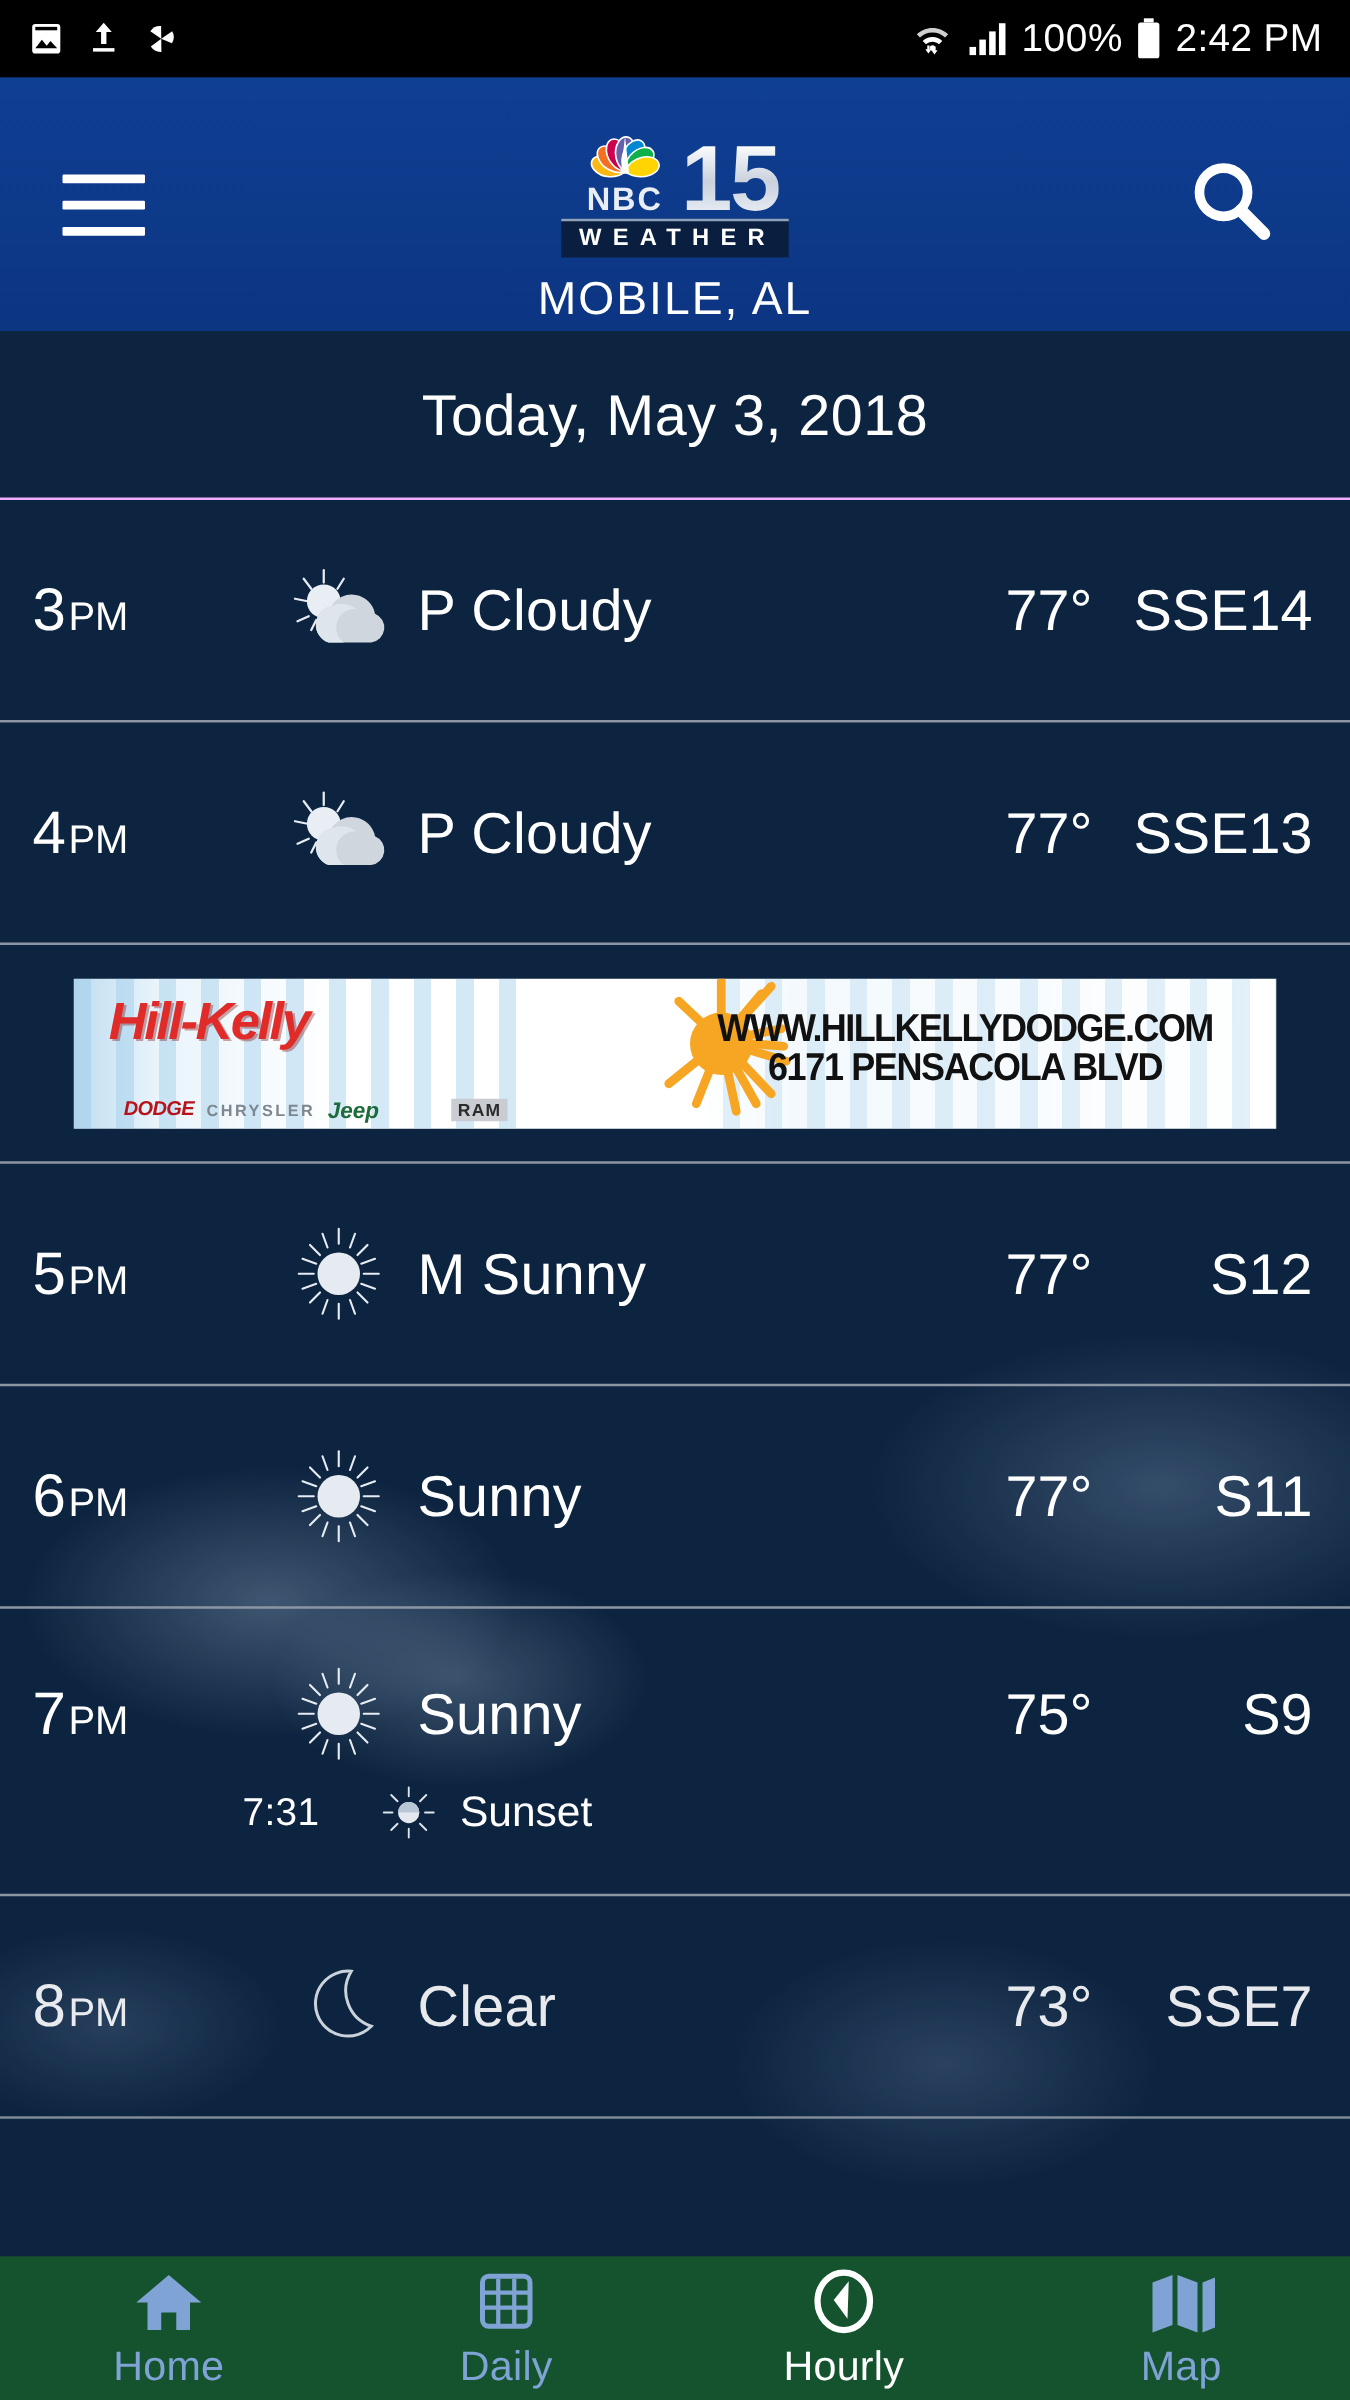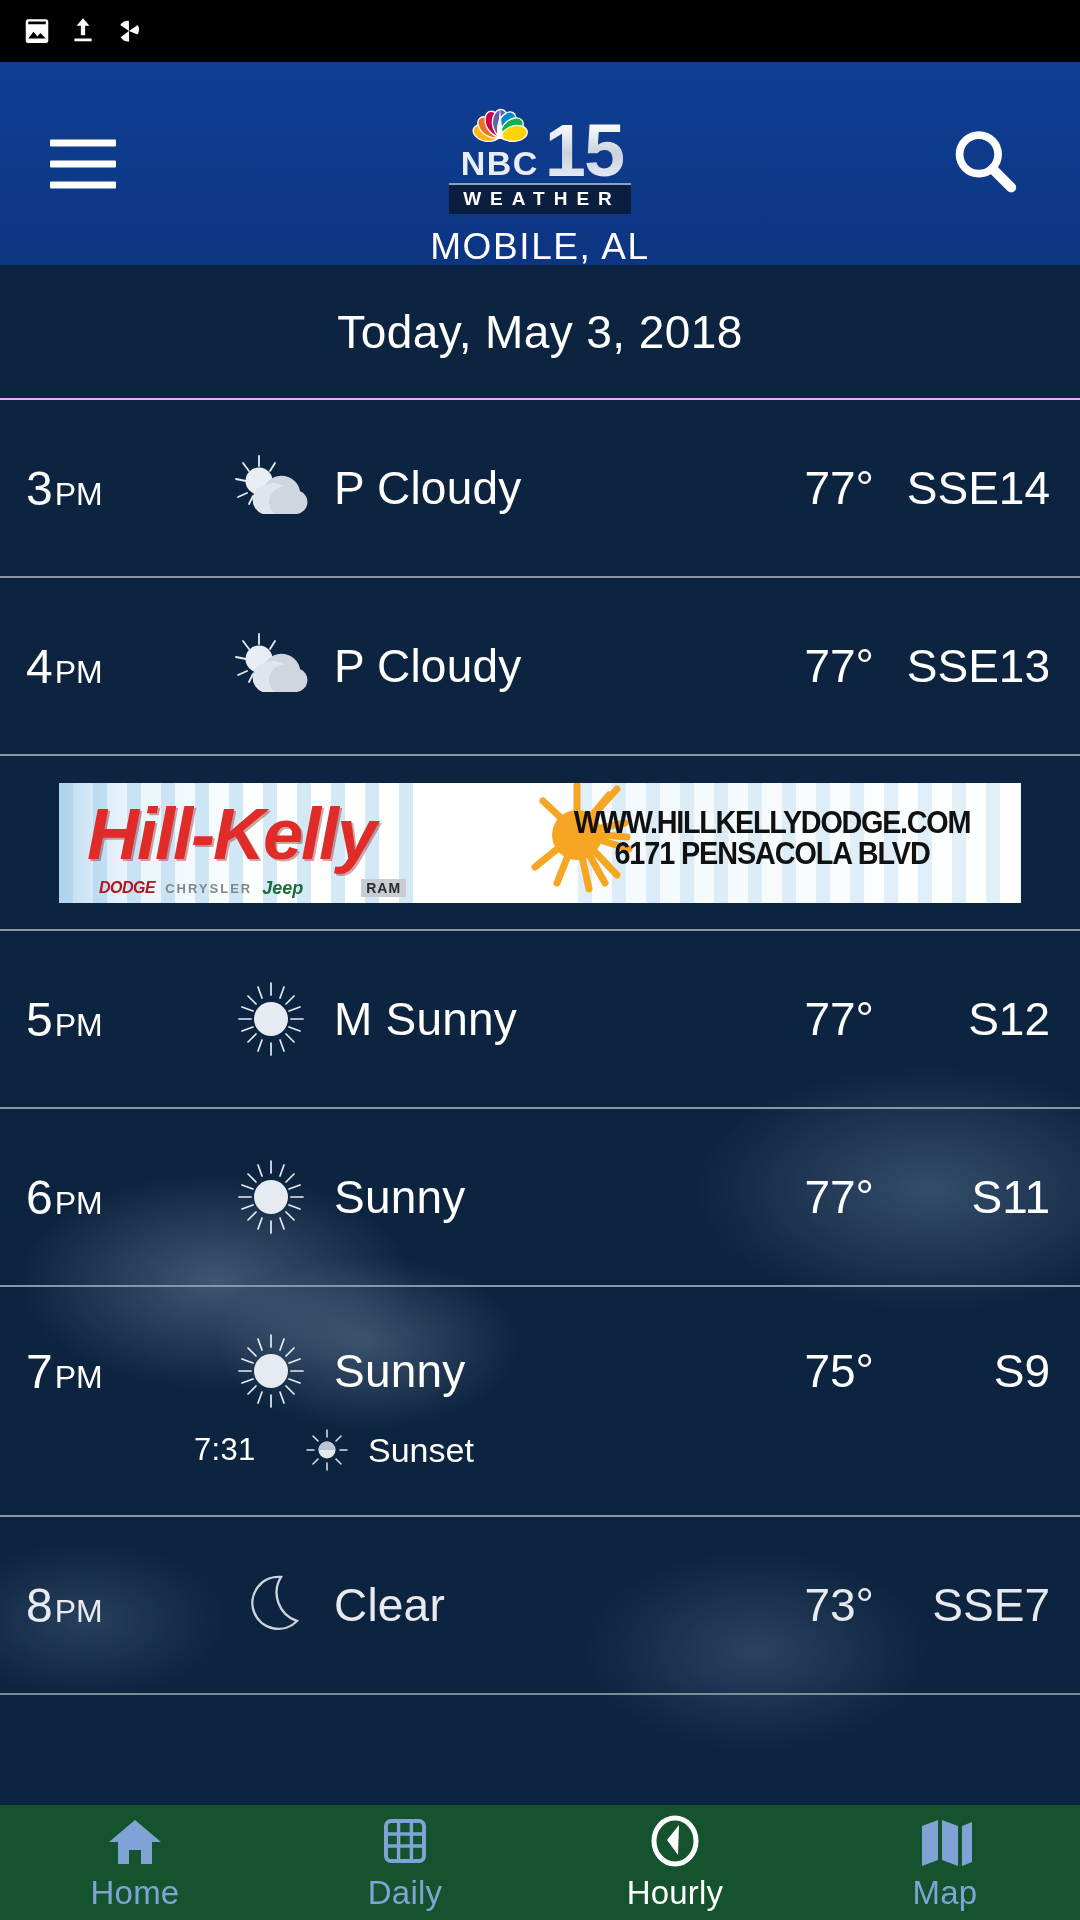--- a/index.html
+++ b/index.html
@@ -35,21 +35,21 @@
   }
   .hamburger i { display:block; height:7px; background:#fff; border-radius:1px; }
   .search-btn { position:absolute; right:58px; top:50%; transform:translateY(-50%); cursor:pointer; }
 
   .brand { position:absolute; left:50%; transform:translateX(-50%); top:22px; text-align:center; width:420px; }
   .logo-row { display:flex; align-items:flex-end; justify-content:center; }
   .logo-left { display:flex; flex-direction:column; align-items:center; }
   .peacock { width:86px; height:60px; }
   .nbc-word {
     font-family:"Liberation Sans", sans-serif; font-weight:700;
-    font-size:34px; letter-spacing:1.5px; color:#e9edf5; line-height:1;
+    font-size:26px; letter-spacing:1.5px; color:#e9edf5; line-height:1;
     margin-top:2px;
     text-align:right;
   }
   .logo-15 {
     font-family:"Liberation Sans", sans-serif; font-weight:700; font-size:74px;
     line-height:.78; color:#dfe4ec; letter-spacing:-2px;
     background:linear-gradient(180deg,#ffffff 0%,#c9d1dd 55%,#e8edf4 100%);
     -webkit-background-clip:text; background-clip:text; color:transparent;
     margin-left:2px;
   }
@@ -125,21 +125,21 @@
   .ad .stripes {
     position:absolute; inset:0;
     background:repeating-linear-gradient(90deg, rgba(150,200,232,.55) 0 14px, rgba(255,255,255,0) 14px 34px);
     opacity:.75;
   }
   .ad .stripes.left { right:62%; }
   .ad .stripes.right { left:54%; opacity:.5; }
   .ad .hk {
     position:absolute; left:28px; top:10px;
     font-family:"Liberation Sans", sans-serif; font-weight:700; font-style:italic;
-    font-size:72px; color:#e02b28; letter-spacing:-2px;
+    font-size:42px; color:#e02b28; letter-spacing:-2px;
     text-shadow:2px 2px 0 rgba(120,0,0,.35);
   }
   .ad .sun {
     position:absolute; left:458px; top:-8px; width:120px; height:120px;
   }
   .ad .subbrands {
     position:absolute; left:40px; bottom:4px; display:flex; align-items:center; gap:10px;
     font-size:16px; font-weight:700;
   }
   .ad .sb-dodge { color:#b7131b; font-style:italic; letter-spacing:-.5px; }
@@ -181,20 +181,41 @@
       </svg>
       <svg class="ic" width="26" height="30" viewBox="0 0 24 28">
         <path d="M12 2l6 7h-4v9h-4V9H6z" fill="#fff"></path>
         <rect x="4" y="21" width="16" height="2.6" fill="#fff"></rect>
       </svg>
       <svg class="ic" width="30" height="30" viewBox="0 0 24 24">
         <path d="M12 12L5 7.2c1.6-2.4 4-3.6 6.9-3.3L12 12z" fill="#fff"></path>
         <path d="M12 12l7-4.8c1.5 2.5 1.4 5.2-.2 7.6L12 12z" fill="#fff"></path>
         <path d="M12 12l.1 8.4c-2.9.2-5.3-1-6.8-3.4L12 12z" fill="#fff"></path>
       </svg>
+    </div>
+    <div class="sb-right">
+      <svg class="ic" width="34" height="34" viewBox="0 0 26 26">
+        <path d="M13 6.4c3.8 0 7.2 1.5 9.6 3.9l-1.9 2C18.7 10.4 16 9.2 13 9.2s-5.7 1.2-7.7 3.1l-1.9-2C5.8 7.9 9.2 6.4 13 6.4z" fill="#cfcfcf"></path>
+        <path d="M13 12c2.3 0 4.4.9 6 2.4l-2 2c-1.1-1-2.5-1.6-4-1.6s-2.9.6-4 1.6l-2-2c1.6-1.5 3.7-2.4 6-2.4z" fill="#fff"></path>
+        <circle cx="13" cy="18.6" r="1.7" fill="#fff"></circle>
+        <path d="M8.6 19.4l1.9 2.6 1.9-2.6h-1.2v-2.2h-1.4v2.2z" fill="#fff"></path>
+        <path d="M14.2 22.6l1.9-2.6h-1.2v-2.2h-1.4v2.2h-1.2z" fill="#fff"></path>
+      </svg>
+      <svg class="ic" width="34" height="32" viewBox="0 0 26 24">
+        <rect x="2" y="17" width="4" height="5" fill="#fff"></rect>
+        <rect x="8" y="12.5" width="4" height="9.5" fill="#fff"></rect>
+        <rect x="14" y="7.5" width="4" height="14.5" fill="#fff"></rect>
+        <rect x="20" y="2.5" width="4" height="19.5" fill="#fff"></rect>
+      </svg>
+      <span class="sb-pct">100%</span>
+      <svg class="ic" width="22" height="34" viewBox="0 0 16 26">
+        <rect x="5" y="0.5" width="6" height="2.5" fill="#fff"></rect>
+        <rect x="1.5" y="3" width="13" height="22" rx="1.6" fill="#fff"></rect>
+      </svg>
+      <span class="sb-clock">2:42 PM</span>
     </div>
   </div>
 
   <div class="header">
     <div class="hamburger">
       <i></i>
       <i></i>
       <i></i>
     </div>
 

